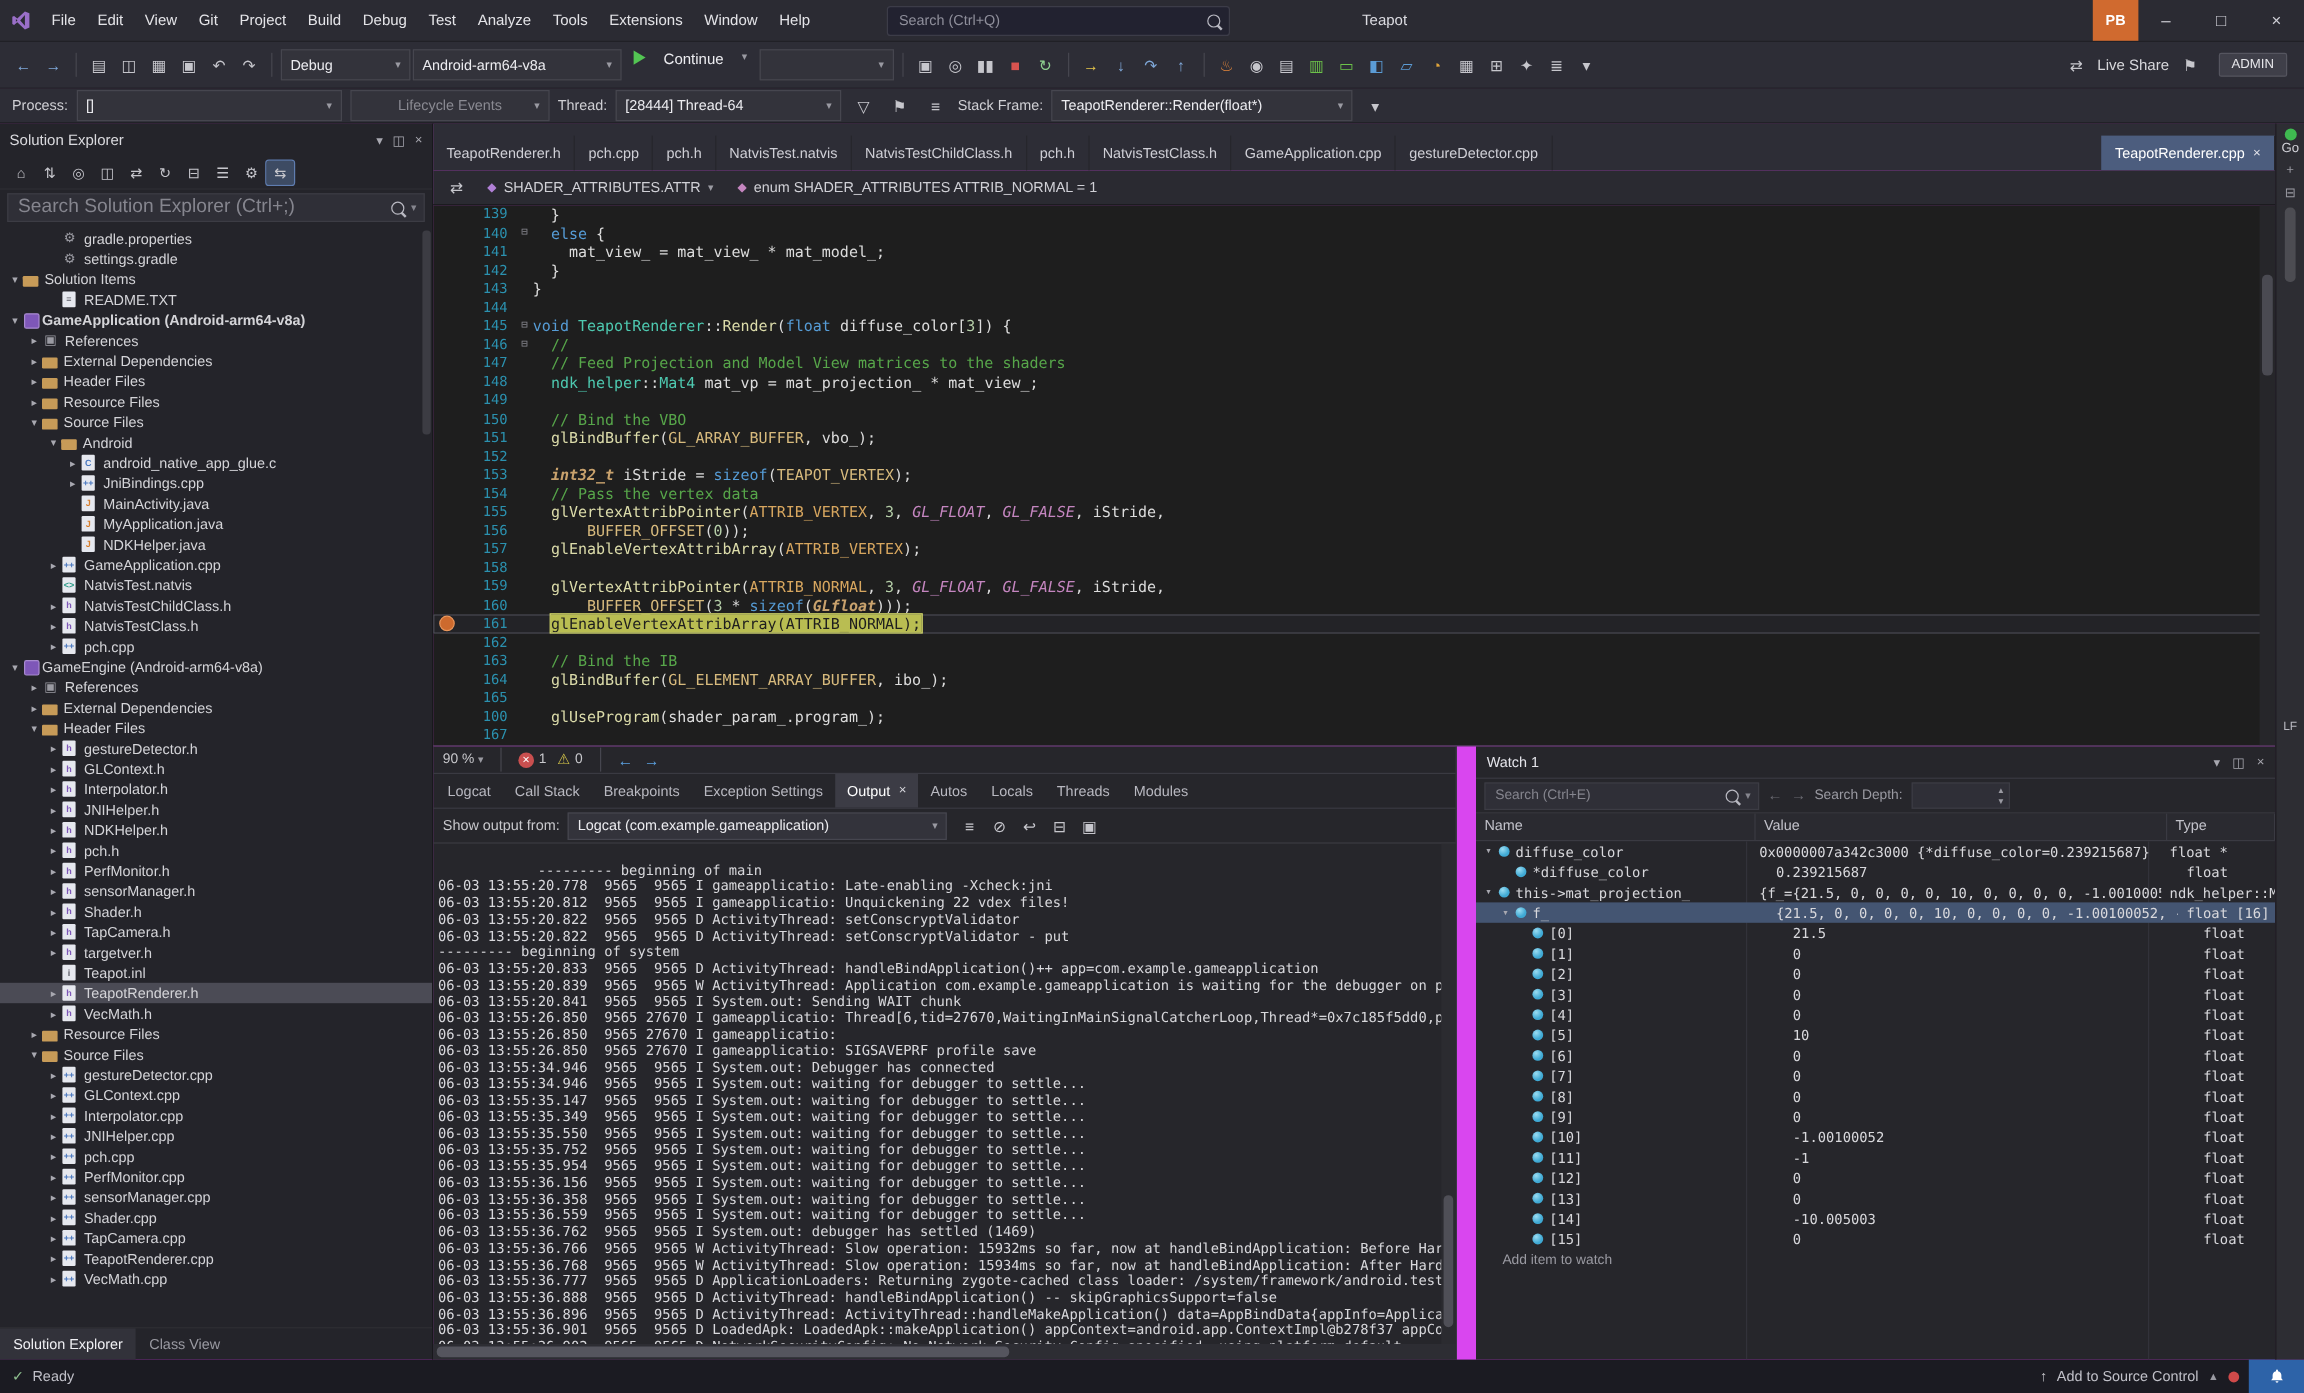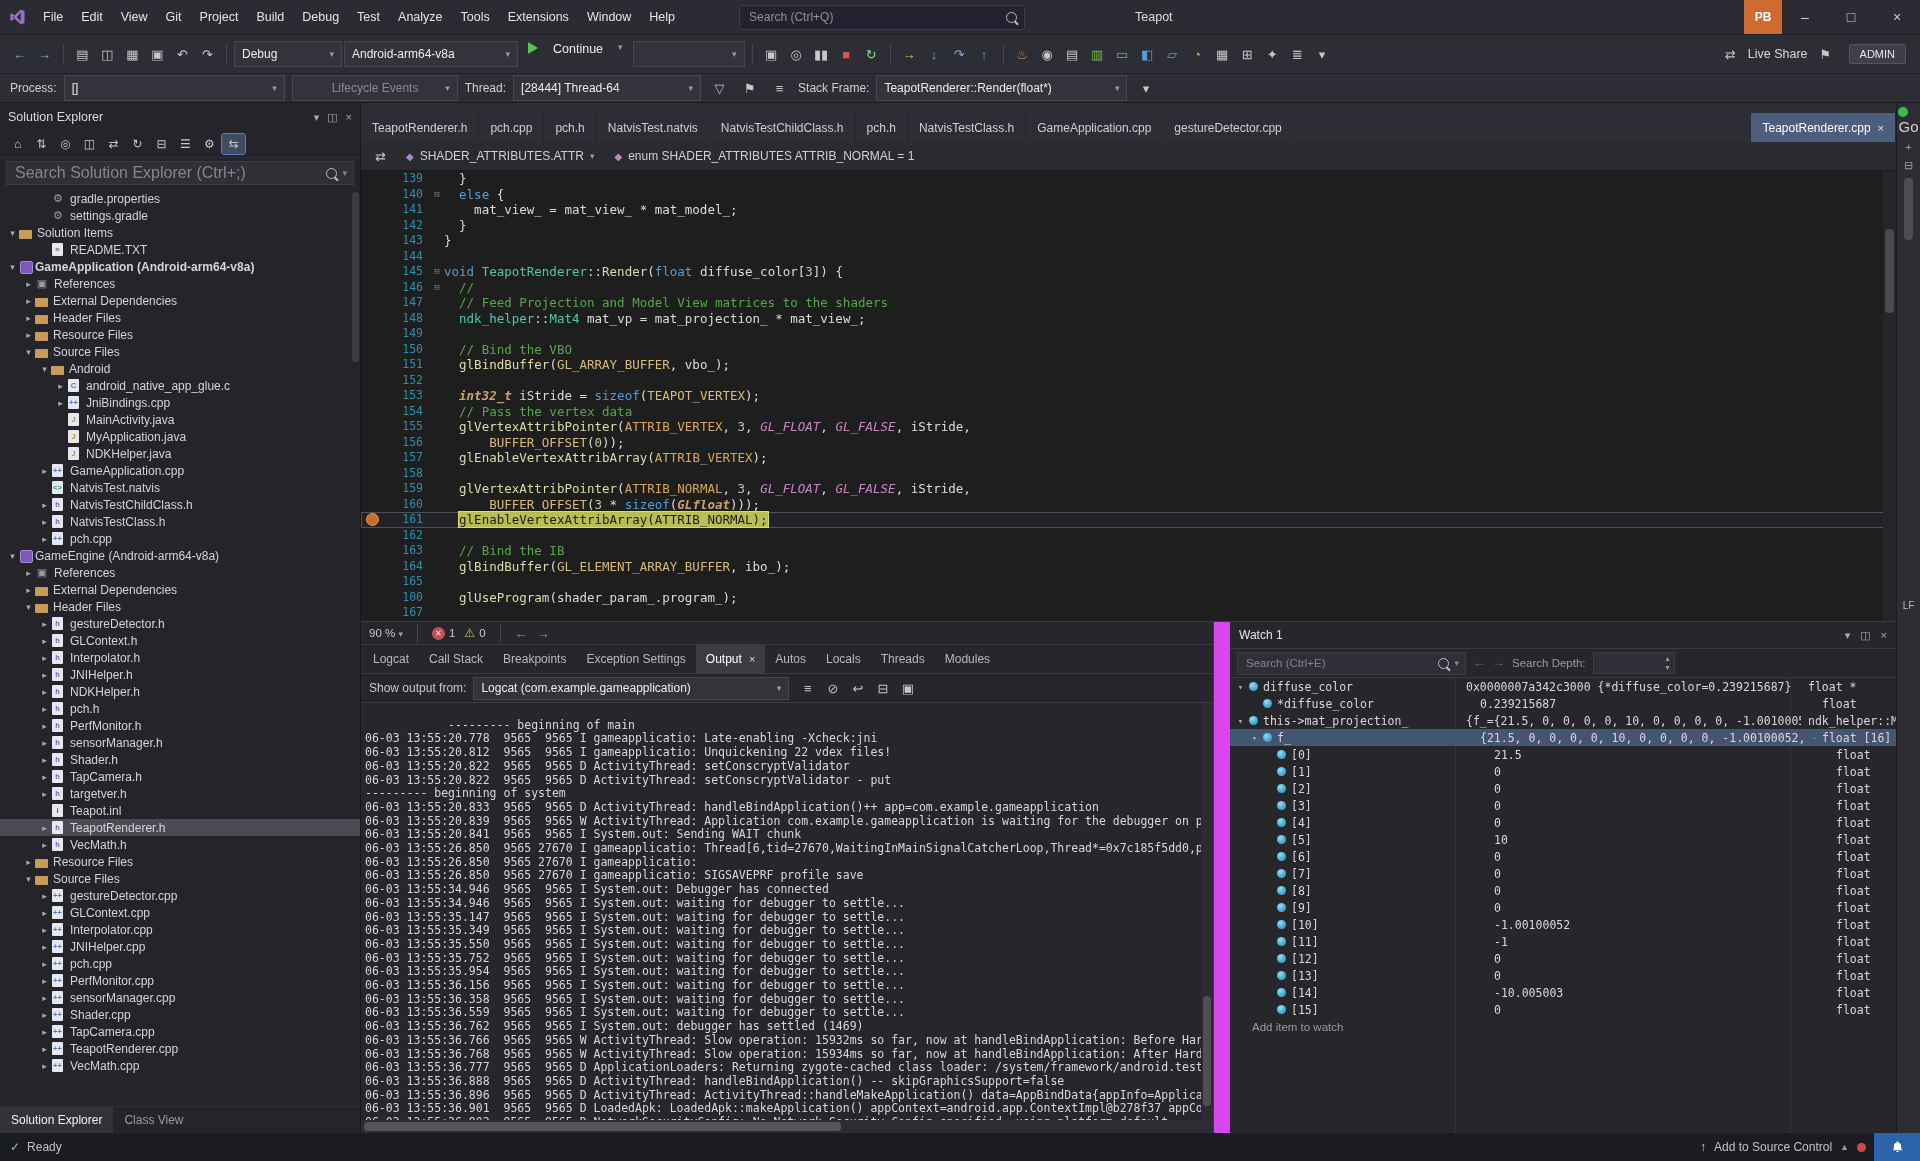--- a/index.html
+++ b/index.html
@@ -128,21 +128,21 @@
   .w-name{width:225px;flex:none;display:flex;align-items:center;overflow:hidden;white-space:nowrap;}
   .w-val{width:335px;flex:none;padding-left:7px;overflow:hidden;white-space:nowrap;}
   .w-type{flex:1;padding-left:7px;white-space:nowrap;overflow:hidden;}
   .wexp{width:13px;text-align:center;color:#a8a8b0;font-size:9px;flex:none;}
   .wdot{width:9px;height:9px;border-radius:50%;background:radial-gradient(circle at 35% 30%,#9adcf2,#3fa9d4 60%);margin:0 5px 0 2px;flex:none;}
   .wrow.add{color:#9a9aa2;font-family:"Liberation Sans",sans-serif;}
   
   .rail{width:23px;flex:none;background:#2d2d33;border-left:1px solid #1b1b1f;position:relative;
         display:flex;flex-direction:column;align-items:center;padding-top:4px;gap:6px;}
   .godot{width:10px;height:10px;border-radius:50%;background:#3fb950;flex:none;}
-  .go-wrap{display:flex;flex-direction:column;align-items:flex-start;gap:1px;color:#d0d0d6;font-size:15px;}
+  .go-wrap{display:flex;flex-direction:column;align-items:center;gap:1px;color:#d0d0d6;font-size:11px;}
   .rail-ico{color:#9a9aa2;font-size:11px;}
   .rail-thumb{width:9px;height:62px;background:#4c4c52;border-radius:4px;}
   .lf{position:absolute;top:497px;left:0;right:0;text-align:center;font-size:10px;color:#b8b8c0;}
   
   .statusbar{height:28px;background:#1b1b22;display:flex;align-items:center;padding-left:10px;font-size:12px;color:#c0c0c8;flex:none;}
   .sb-right{margin-left:auto;display:flex;align-items:center;gap:8px;height:100%;}
   .reddot{width:9px;height:9px;border-radius:50%;background:#d04a4a;}
   .bellblk{width:46px;height:100%;background:#2d63a8;display:flex;align-items:center;justify-content:center;}
 </style>
 </head>
@@ -926,20 +926,25 @@
               <span class="mag"></span>
               <span style="color:#85858e;font-size:9px;">▾</span>
             </div>
             <span style="color:#6a6a72;">←</span>
             <span style="color:#6a6a72;">→</span>
             <span style="color:#9a9aa2;font-size:11.5px;">Search Depth:</span>
             <div class="w-spin">
                 <span>▴<br>▾</span>
               </div>
           </div>
+          <div class="w-cols">
+            <span style="width:225px;">Name</span>
+            <span style="width:335px;">Value</span>
+            <span style="flex:1;">Type</span>
+          </div>
           <div class="w-body" id="w-rows">
             <div class="w-vline" style="left:225px;"></div>
             <div class="w-vline" style="left:560px;"></div>
           <div class="wrow">
                 <span class="w-name" style="padding-left: 4px;">
                   <span class="wexp">▾</span>
                   <span class="wdot"></span>
                   <span>diffuse_color</span>
                 </span>
                 <span class="w-val">0x0000007a342c3000 {*diffuse_color=0.239215687}</span>

